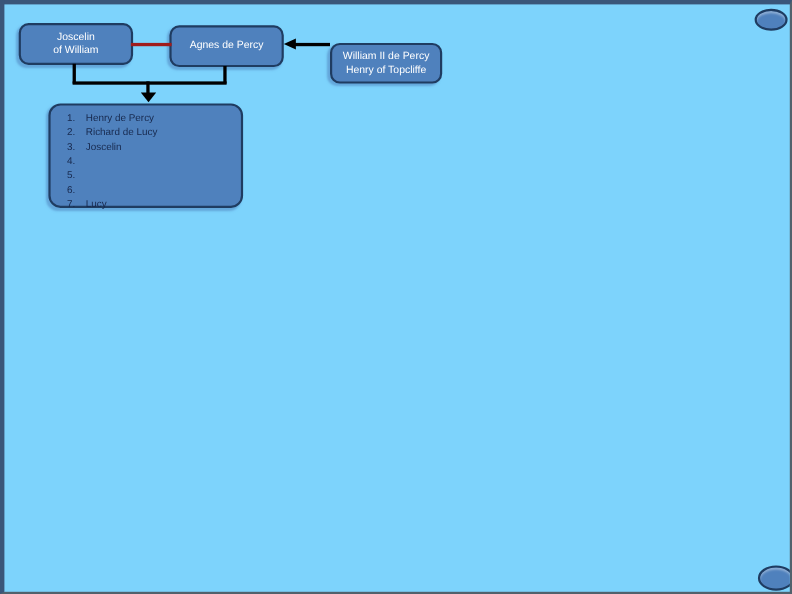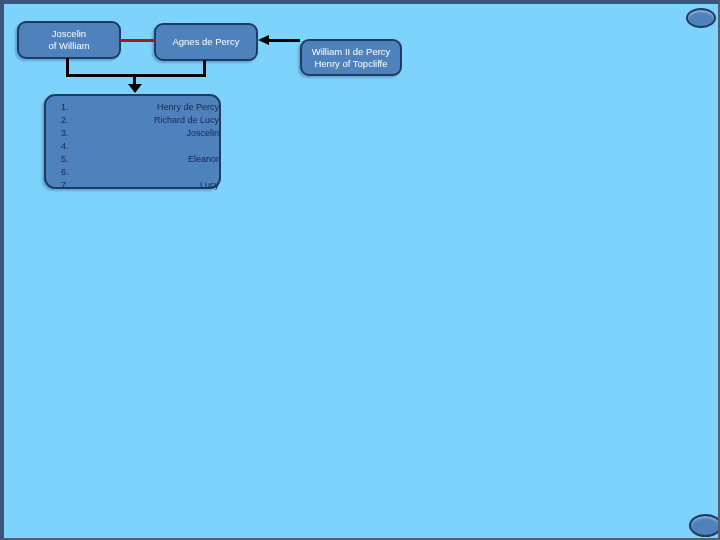--- a/index.html
+++ b/index.html
@@ -46,21 +46,21 @@
     background: #4f81bd;
     border: 2.5px solid #1f3c61;
     border-radius: 11px;
     box-shadow: -2px 2px 2px rgba(79,129,189,0.55);
     color: #17294e;
     font-size: 9px;
     padding: 5px 0 0 0;
   }
   .child-row { display: flex; height: 13px; line-height: 13px; }
   .child-num  { width: 17px; margin-left: 15px; }
-  .child-name { flex: 1; text-align: right; }
+  .child-name { flex: 1; }
 
   .line { position: absolute; background: #000000; }
   .marriage-line { position: absolute; left: 115px; top: 35px; width: 37px; height: 3px; background: #a01c1c; }
 
   .v-joscelin { left: 62px;  top: 54px; width: 3px; height: 18px; }
   .v-agnes    { left: 199px; top: 56px; width: 3px; height: 16px; }
   .h-join     { left: 62px;  top: 70px; width: 140px; height: 3px; }
   .v-stem     { left: 129px; top: 70px; width: 3px; height: 12px; }
 
   .arrow-down {
@@ -131,21 +131,20 @@
     </div>
     <div class="child-row">
       <span class="child-num">3.</span>
       <span class="child-name">Joscelin</span>
     </div>
     <div class="child-row">
       <span class="child-num">4.</span>
     </div>
     <div class="child-row">
       <span class="child-num">5.</span>
-      <span class="child-name">Eleanor</span>
     </div>
     <div class="child-row">
       <span class="child-num">6.</span>
     </div>
     <div class="child-row">
       <span class="child-num">7.</span>
       <span class="child-name">Lucy</span>
     </div>
   </div>
 

